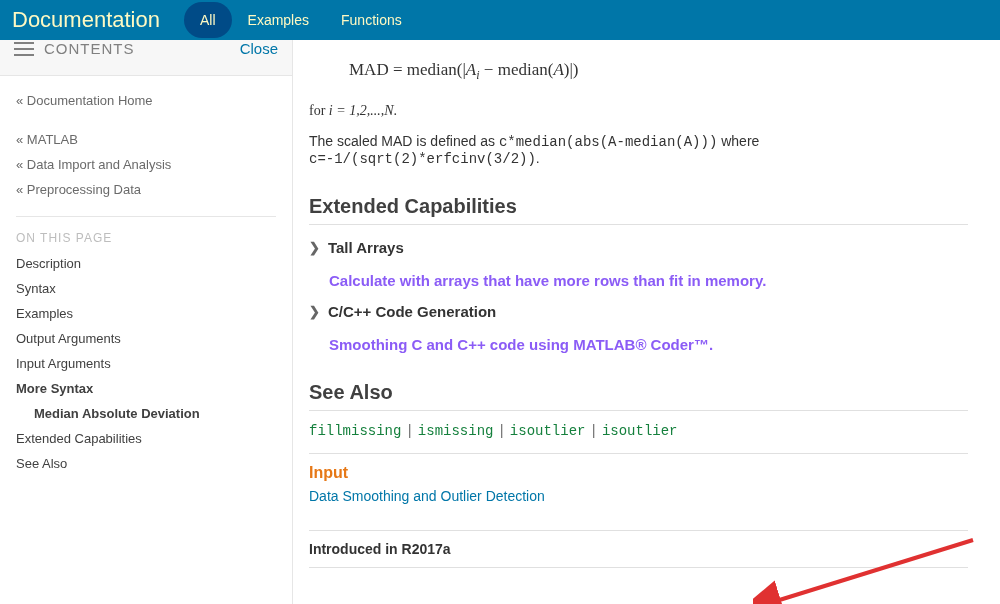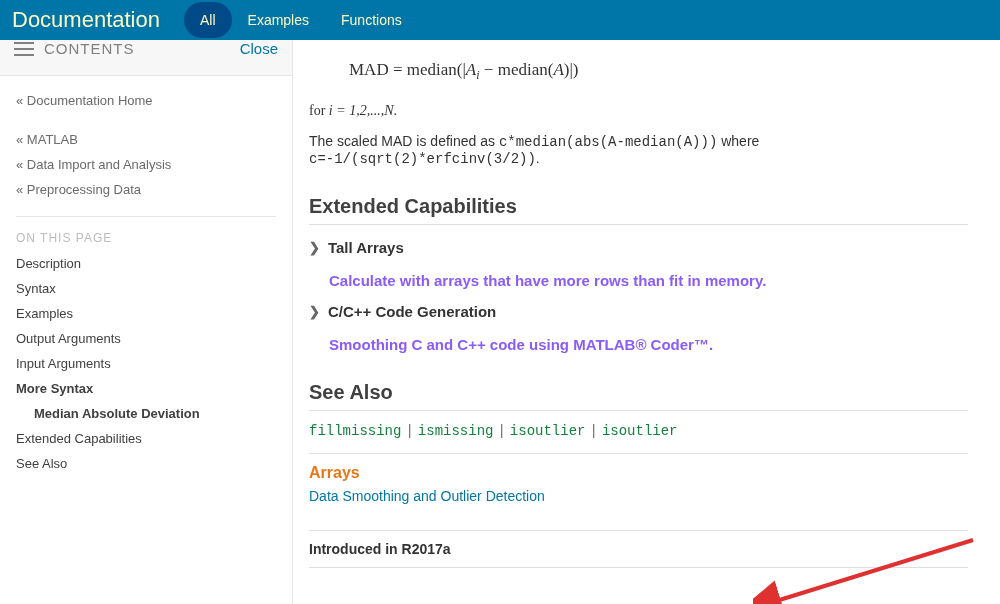--- a/index.html
+++ b/index.html
@@ -122,21 +122,21 @@
         <span>C/C++ Code Generation</span>
       </div>
       <div class="cap-desc">Smoothing C and C++ code using MATLAB® Coder™.</div>
     </div>
 
     <h2 class="sec">See Also</h2>
     <div class="see-links">
       <a>fillmissing</a><span class="sep-pipe">|</span><a>ismissing</a><span class="sep-pipe">|</span><a>isoutlier</a><span class="sep-pipe">|</span><a>isoutlier</a>
     </div>
 
-    <h3 class="topics">Arrays</h3>
+    <h3 class="topics">Input</h3>
     <div class="topic-link">Data Smoothing and Outlier Detection</div>
 
     <div class="intro-line">Introduced in R2017a</div>
 
     <svg class="arrow-svg" width="240" height="90">
       <defs>
         <marker id="ah" markerWidth="12" markerHeight="12" refX="2" refY="5" orient="auto">
           <polygon points="0,0 12,5 0,10" fill="#e03131"></polygon>
         </marker>
       </defs>

